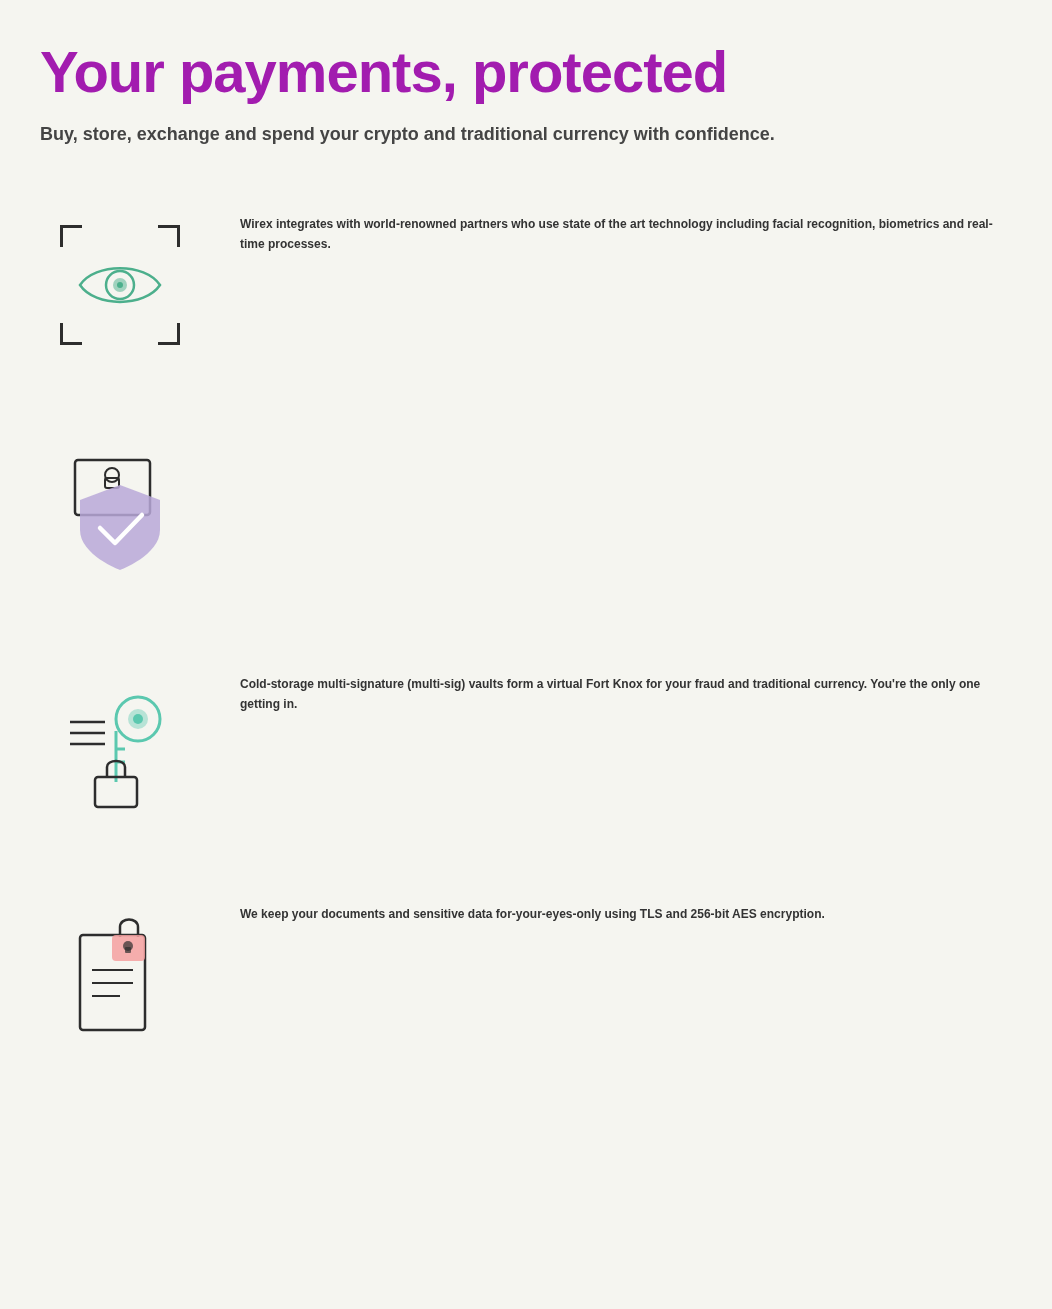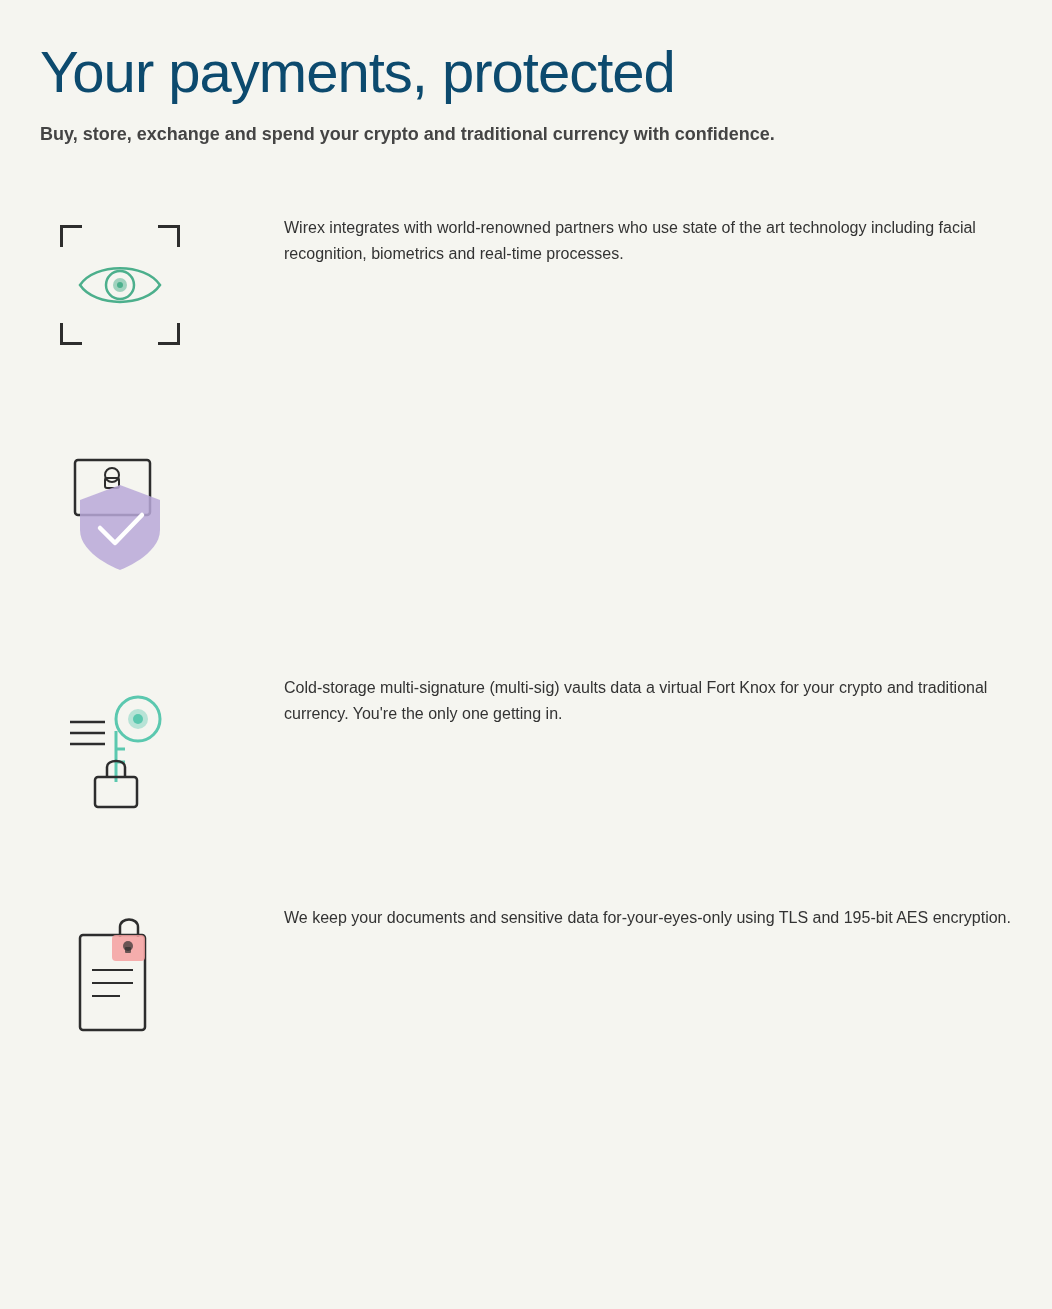--- a/index.html
+++ b/index.html
@@ -12,22 +12,22 @@
       background-color: #f5f5f0;
       font-family: 'Segoe UI', Arial, sans-serif;
       color: #333;
       width: 1052px;
       min-height: 1309px;
       padding: 40px 40px 60px 40px;
     }
 
     .page-title {
       font-size: 58px;
-      font-weight: 400;
-      color: #0c4a6e;
+      font-weight: 700;
+      color: #a21caf;
       margin-bottom: 20px;
       letter-spacing: -1px;
       line-height: 1.1;
     }
 
     .page-subtitle {
       font-size: 18px;
       color: #444;
       margin-bottom: 60px;
       font-weight: 700;
@@ -49,25 +49,24 @@
       justify-content: center;
       position: relative;
     }
 
     .feature-text {
       flex: 1;
       padding-top: 10px;
     }
 
     .feature-text p {
-      font-size: 16px;
+      font-size: 12px;
       line-height: 1.65;
       color: #333;
-      font-weight: 400;
-      margin-left: 44px;
+      font-weight: 700;
     }
 
     
     .eye-icon-wrapper {
       position: relative;
       width: 130px;
       height: 130px;
     }
 
     .scan-corner {
@@ -201,21 +200,21 @@
         <line x1="56" y1="72" x2="65" y2="72" stroke="#5BC8AF" stroke-width="3"></line>
         <line x1="56" y1="85" x2="65" y2="85" stroke="#5BC8AF" stroke-width="3"></line>
 
         <rect x="35" y="100" width="42" height="30" rx="3" fill="none" stroke="#2d2d2d" stroke-width="2.5"></rect>
 
         <path d="M47 100 L47 90 C47 82 65 82 65 90 L65 100" fill="none" stroke="#2d2d2d" stroke-width="2.5"></path>
       </svg>
     </div>
   </div>
   <div class="feature-text">
-    <p>Cold-storage multi-signature (multi-sig) vaults data a virtual Fort Knox for your crypto and traditional currency. You're the only one getting in.</p>
+    <p>Cold-storage multi-signature (multi-sig) vaults form a virtual Fort Knox for your fraud and traditional currency. You're the only one getting in.</p>
   </div>
 </div>
 
 <div class="feature-row">
   <div class="icon-container">
     <div class="doc-icon-wrapper">
       <svg width="120" height="140" viewBox="0 0 120 140" xmlns="http://www.w3.org/2000/svg">
 
         <rect x="20" y="30" width="65" height="95" rx="3" fill="none" stroke="#2d2d2d" stroke-width="2.5"></rect>
 
@@ -227,15 +226,15 @@
 
         <rect x="52" y="30" width="33" height="26" rx="4" fill="#f5a0a0" opacity="0.85"></rect>
 
         <circle cx="68" cy="41" r="5" fill="#2d2d2d" opacity="0.7"></circle>
 
         <rect x="65" y="42" width="6" height="6" rx="1" fill="#2d2d2d" opacity="0.7"></rect>
       </svg>
     </div>
   </div>
   <div class="feature-text">
-    <p>We keep your documents and sensitive data for-your-eyes-only using TLS and 195-bit AES encryption.</p>
+    <p>We keep your documents and sensitive data for-your-eyes-only using TLS and 256-bit AES encryption.</p>
   </div>
 </div>
 
 </body></html>

